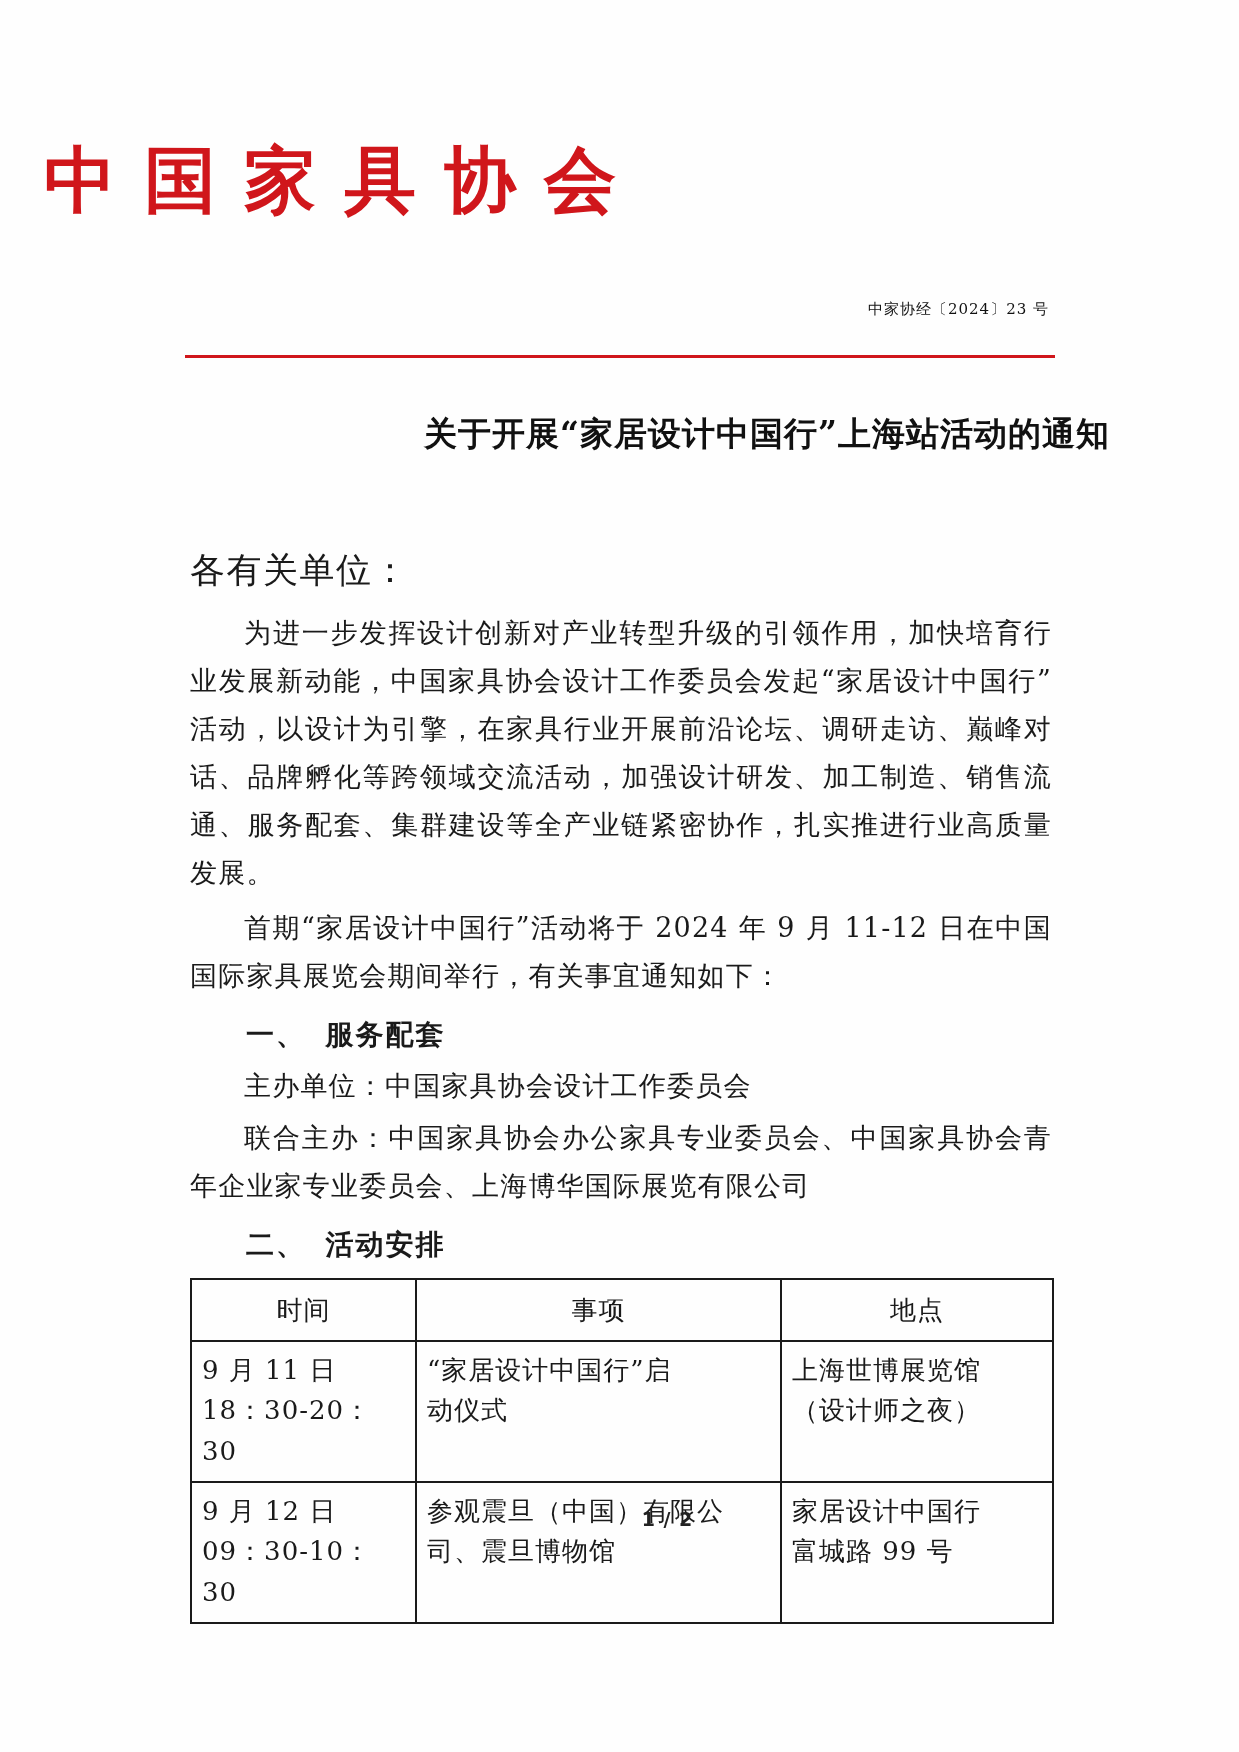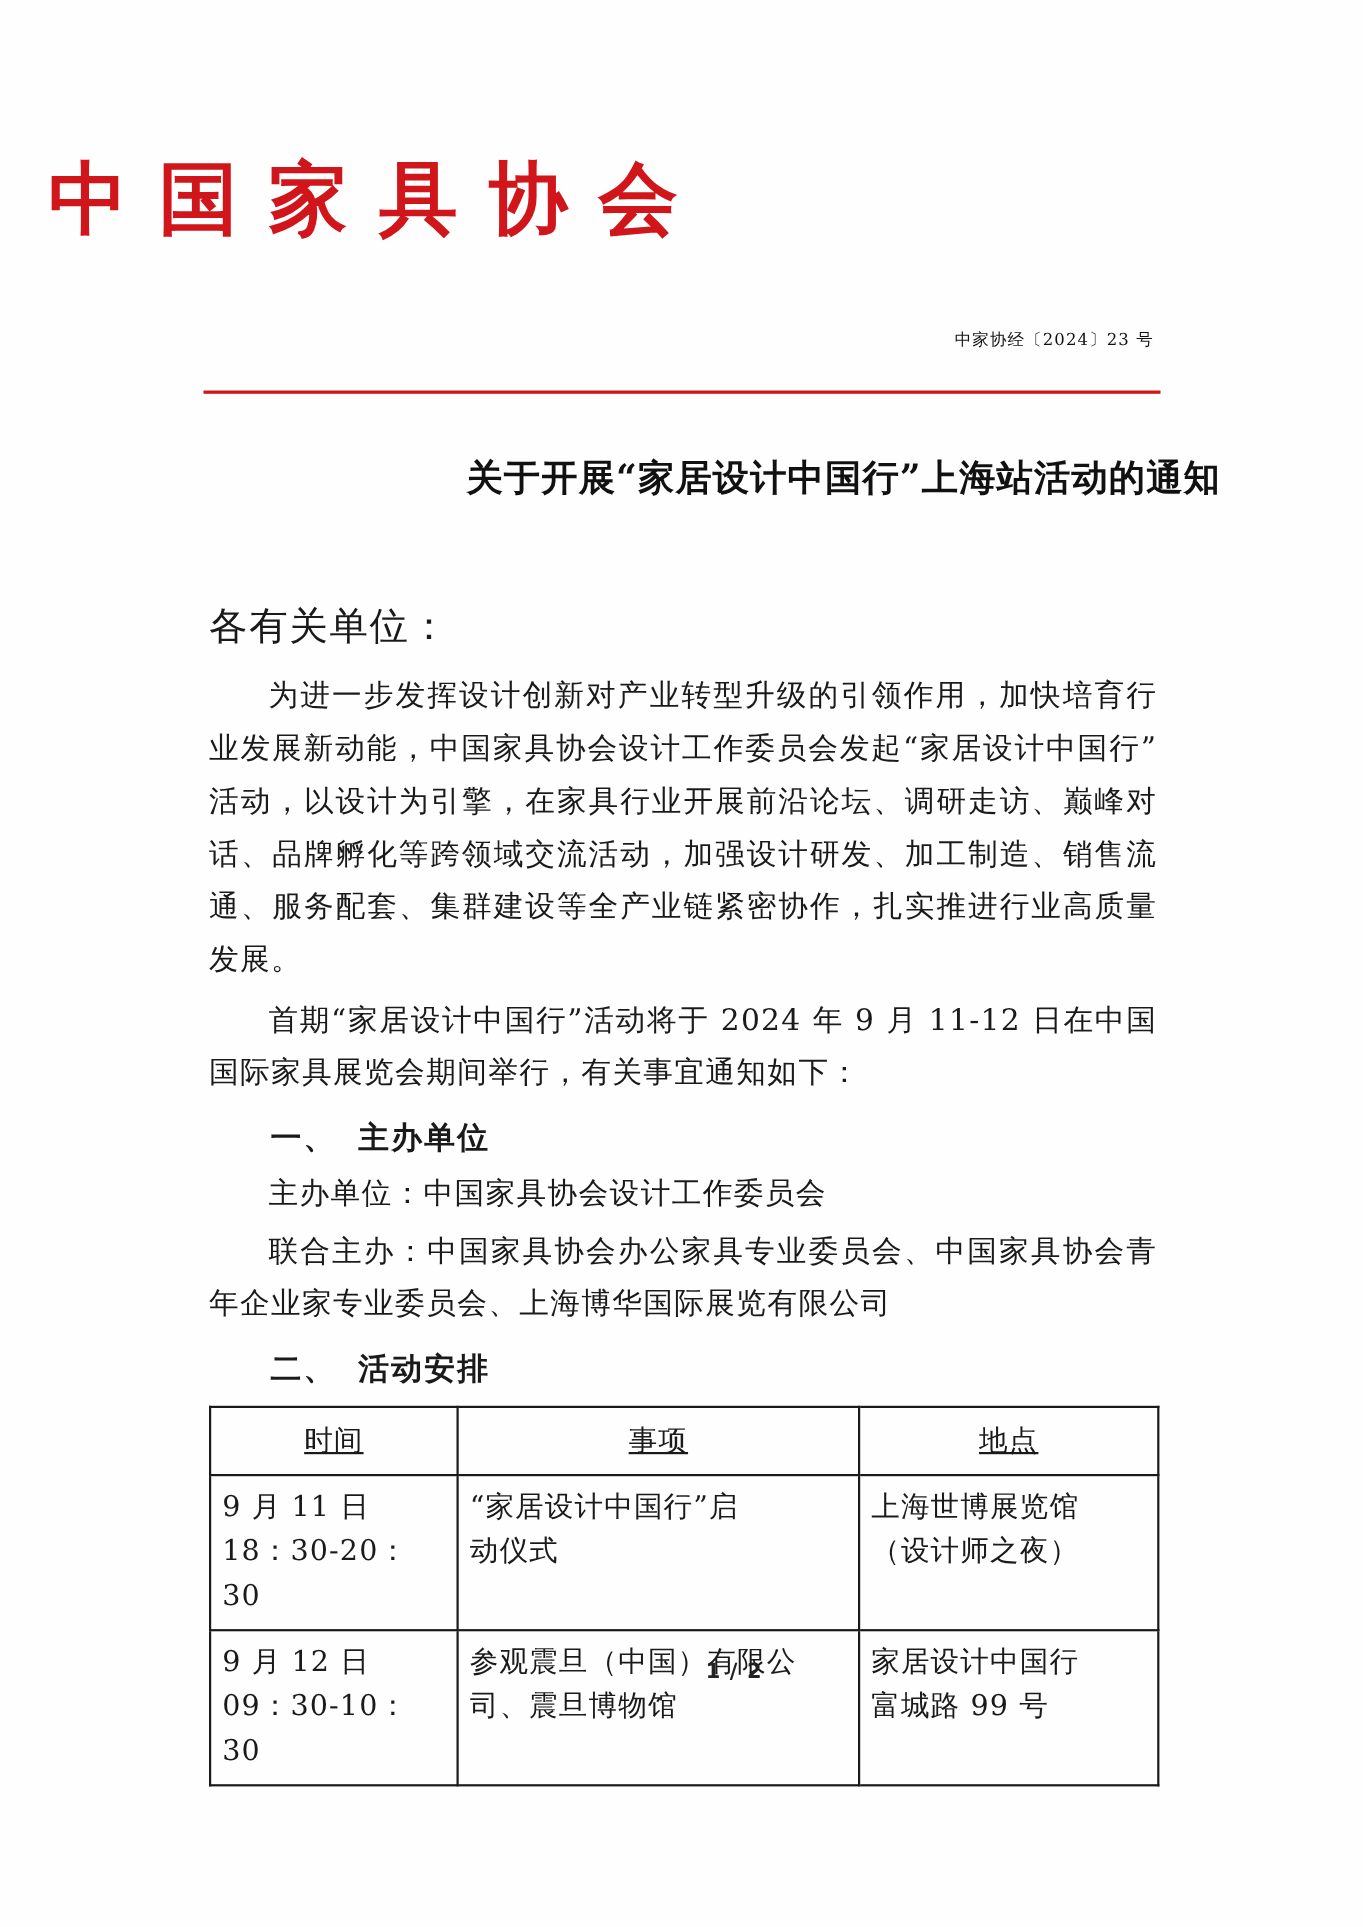--- a/index.html
+++ b/index.html
@@ -130,21 +130,20 @@
     line-height: 1.55;
     letter-spacing: 1px;
     vertical-align: top;
     padding: 8px 10px 10px 10px;
     font-weight: 400;
   }
   table.schedule th {
     text-align: center;
     font-weight: 400;
     padding: 10px;
-    text-decoration: underline;
   }
   table.schedule col.c-time { width: 225px; }
   table.schedule col.c-item { width: 365px; }
   table.schedule col.c-place { width: 272px; }
 
   .cell-line { display: block; }
 
   
   .page-number {
     position: absolute;
@@ -177,21 +176,21 @@
 
   <div class="body-wrap">
 
     <div class="salutation">各有关单位：</div>
 
     <p class="para">为进一步发挥设计创新对产业转型升级的引领作用，加快培育行业发展新动能，中国家具协会设计工作委员会发起“家居设计中国行”活动，以设计为引擎，在家具行业开展前沿论坛、调研走访、巅峰对话、品牌孵化等跨领域交流活动，加强设计研发、加工制造、销售流通、服务配套、集群建设等全产业链紧密协作，扎实推进行业高质量发展。</p>
 
     <p class="para">首期“家居设计中国行”活动将于 2024 年 9 月 11-12 日在中国国际家具展览会期间举行，有关事宜通知如下：</p>
 
     <div class="section-heading">
-      <span>一、</span><span class="gap"></span><span>主办单位</span>
+      <span>一、</span><span class="gap"></span><span>服务配套</span>
     </div>
 
     <p class="sub-line">主办单位：中国家具协会设计工作委员会</p>
 
     <p class="sub-line">联合主办：中国家具协会办公家具专业委员会、中国家具协会青年企业家专业委员会、上海博华国际展览有限公司</p>
 
     <div class="section-heading">
       <span>二、</span><span class="gap"></span><span>活动安排</span>
     </div>
 

